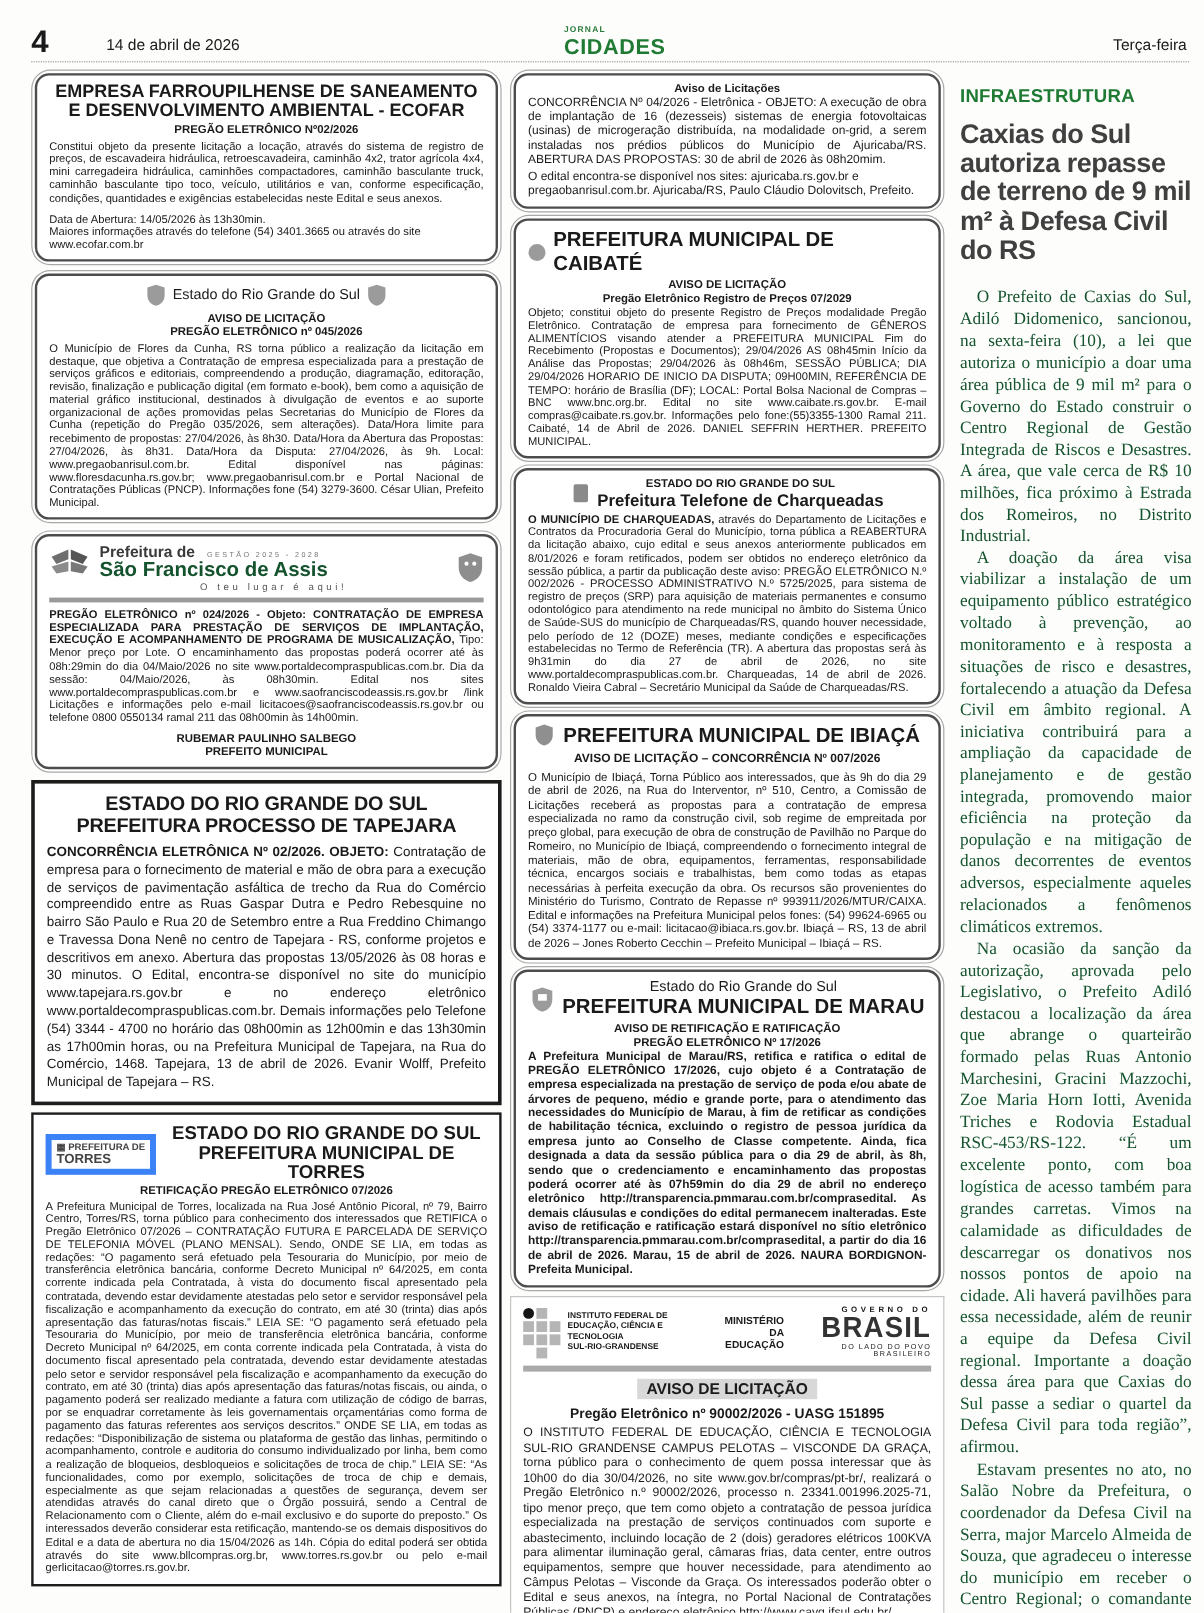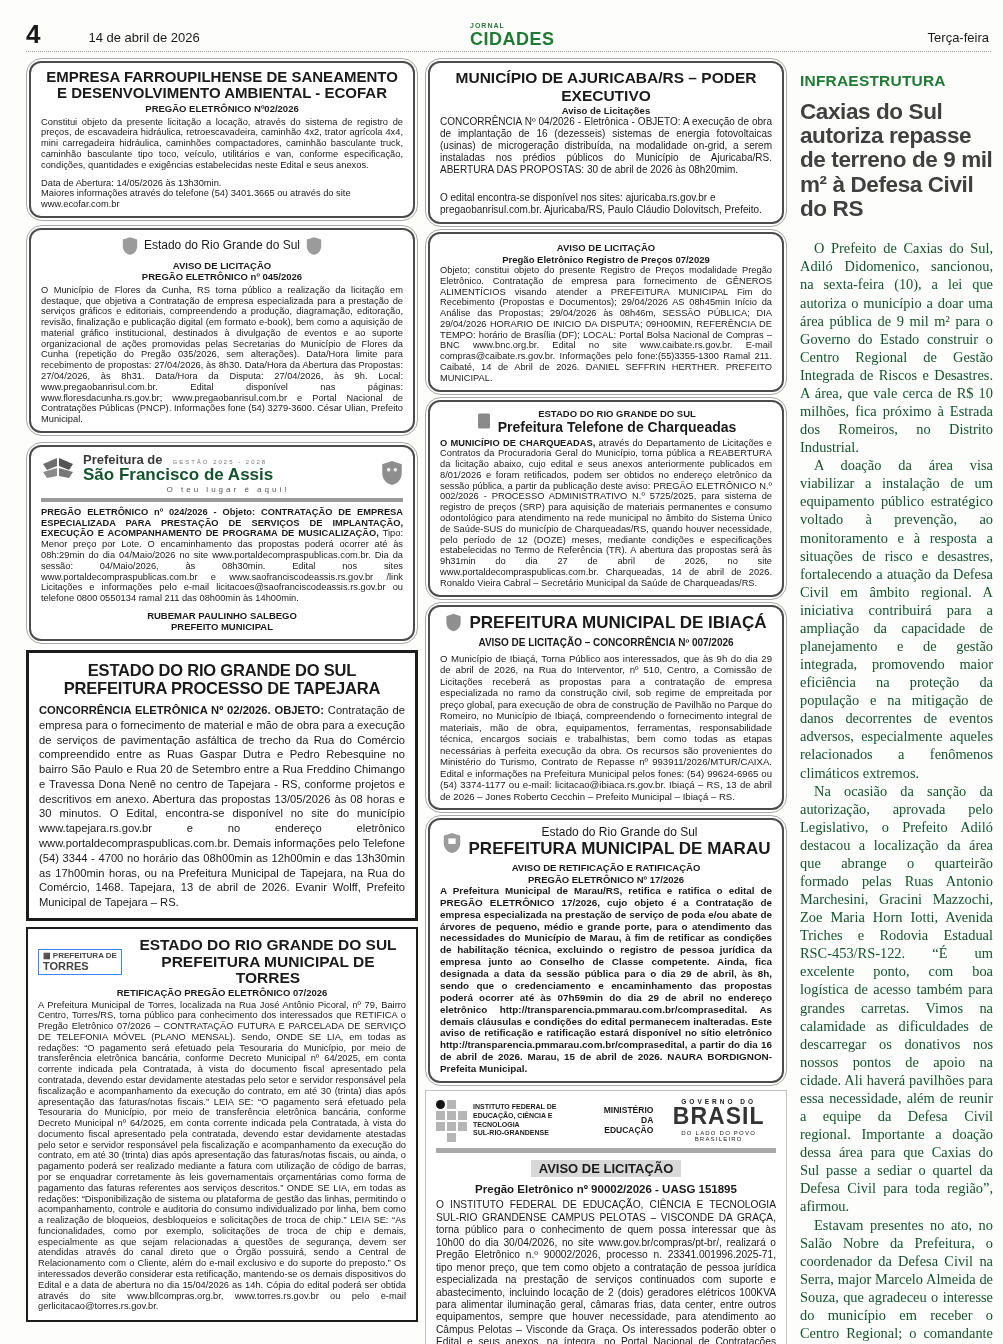--- a/index.html
+++ b/index.html
@@ -36,21 +36,21 @@
   .body10 { font-size:10px; line-height:1.2; }
   .state { font-size:12px; line-height:1.1; }
   .crest { display:inline-block; }
   .crest svg { display:block; }
 
   
   .hl { background:#d8d8d8; display:inline-block; padding:1px 8px; }
   .grayrule { height:5px; background:#a9a9a9; margin:6px 0; }
 
   
-  .govblock { text-align:center; line-height:1; }
+  .govblock { text-align:right; line-height:1; }
   .govtop { font-size:6.5px; font-weight:bold; letter-spacing:3px; display:block; }
   .govname { font-size:23px; font-weight:800; letter-spacing:1px; color:#333;
              font-family:"Liberation Sans",sans-serif; transform:scaleY(1.05); display:block; }
   .govsub { font-size:6px; letter-spacing:1.2px; display:block; margin-top:2px; }
 
   
   .iflogo { display:grid; grid-template-columns:repeat(3,9px); grid-auto-rows:9px; gap:2px; }
   .iflogo i { background:#b5b5b5; display:block; }
   .iflogo i.dot { background:#151515; border-radius:50%; }
   .iflogo i.blank { background:transparent; }
@@ -72,21 +72,21 @@
   .ecofar-title { font-size:15px; }
   .flores-head { display:flex; align-items:center; justify-content:center; gap:6px; }
   .sfa-head { display:flex; align-items:center; gap:8px; border-bottom:4px solid #9a9a9a; padding-bottom:4px; margin-bottom:5px; }
   .sfa-name1 { font-size:13px; font-weight:bold; color:#3a3a3a; line-height:1; }
   .sfa-name2 { font-size:17px; font-weight:800; color:#14532d; line-height:1; }
   .sfa-gestao { font-size:6px; letter-spacing:2px; color:#777; }
   .sfa-tag { font-size:8px; letter-spacing:3px; color:#555; margin-top:2px; }
   .tap-title { font-size:16.5px; font-weight:800; line-height:1.1; letter-spacing:-.2px; }
   .tap-body { font-size:11.2px; line-height:1.32; }
   .torres-head { display:flex; gap:8px; align-items:center; }
-  .torres-logo { font-size:8px; font-weight:bold; color:#444; line-height:1.1; border:1px solid #3b82f6; padding:2px 4px; }
+  .torres-logo { font-size:8px; font-weight:bold; color:#444; line-height:1.1; border:5px solid #3b82f6; padding:2px 4px; }
   .torres-title { font-size:15.5px; font-weight:800; line-height:1.08; flex:1; text-align:center; }
   .charq-head { display:flex; gap:6px; align-items:center; justify-content:center; }
 </style>
 </head>
 <body>
 
 <div class="page">
 
   <div class="hdr">
     <div class="pageno">4</div>
@@ -193,30 +193,37 @@
         <div class="just body9" style="margin-top:1px">A Prefeitura Municipal de Torres, localizada na Rua José Antônio Picoral, nº 79, Bairro Centro, Torres/RS, torna público para conhecimento dos interessados que RETIFICA o Pregão Eletrônico 07/2026 – CONTRATAÇÃO FUTURA E PARCELADA DE SERVIÇO DE TELEFONIA MÓVEL (PLANO MENSAL). Sendo, ONDE SE LIA, em todas as redações: “O pagamento será efetuado pela Tesouraria do Município, por meio de transferência eletrônica bancária, conforme Decreto Municipal nº 64/2025, em conta corrente indicada pela Contratada, à vista do documento fiscal apresentado pela contratada, devendo estar devidamente atestadas pelo setor e servidor responsável pela fiscalização e acompanhamento da execução do contrato, em até 30 (trinta) dias após apresentação das faturas/notas fiscais.” LEIA SE: “O pagamento será efetuado pela Tesouraria do Município, por meio de transferência eletrônica bancária, conforme Decreto Municipal nº 64/2025, em conta corrente indicada pela Contratada, à vista do documento fiscal apresentado pela contratada, devendo estar devidamente atestadas pelo setor e servidor responsável pela fiscalização e acompanhamento da execução do contrato, em até 30 (trinta) dias após apresentação das faturas/notas fiscais, ou ainda, o pagamento poderá ser realizado mediante a fatura com utilização de código de barras, por se enquadrar corretamente às leis governamentais orçamentárias como forma de pagamento das faturas referentes aos serviços descritos.” ONDE SE LIA, em todas as redações: “Disponibilização de sistema ou plataforma de gestão das linhas, permitindo o acompanhamento, controle e auditoria do consumo individualizado por linha, bem como a realização de bloqueios, desbloqueios e solicitações de troca de chip.” LEIA SE: “As funcionalidades, como por exemplo, solicitações de troca de chip e demais, especialmente as que sejam relacionadas a questões de segurança, devem ser atendidas através do canal direto que o Órgão possuirá, sendo a Central de Relacionamento com o Cliente, além do e-mail exclusivo e do suporte do preposto.” Os interessados deverão considerar esta retificação, mantendo-se os demais dispositivos do Edital e a data de abertura no dia 15/04/2026 as 14h. Cópia do edital poderá ser obtida através do site www.bllcompras.org.br, www.torres.rs.gov.br ou pelo e-mail gerlicitacao@torres.rs.gov.br.</div>
 
       </div>
 
     </div>
 
     <div class="col">
 
       <div class="ad-round-outer">
         <div class="ad-round">
-          <div class="center" style="font-size:15.5px;font-weight:bold">MUNICÍPIO DE AJURICABA/RS – PODER EXECUTIVO</div>
           <div class="center sub">Aviso de Licitações</div>
           <div class="just body10" style="font-weight:normal">CONCORRÊNCIA Nº 04/2026 - Eletrônica - OBJETO: A execução de obra de implantação de 16 (dezesseis) sistemas de energia fotovoltaicas (usinas) de microgeração distribuída, na modalidade on-grid, a serem instaladas nos prédios públicos do Município de Ajuricaba/RS. ABERTURA DAS PROPOSTAS: 30 de abril de 2026 às 08h20mim.</div>
-          <div class="body10" style="margin-top:16px">O edital encontra-se disponível nos sites: ajuricaba.rs.gov.br e pregaobanrisul.com.br. Ajuricaba/RS, Paulo Cláudio Dolovitsch, Prefeito.</div>
+          <div class="body10" style="margin-top:2px">O edital encontra-se disponível nos sites: ajuricaba.rs.gov.br e pregaobanrisul.com.br. Ajuricaba/RS, Paulo Cláudio Dolovitsch, Prefeito.</div>
         </div>
       </div>
       <div class="gap2"></div>
 
       <div class="ad-round-outer">
         <div class="ad-round">
+          <div style="display:flex;align-items:center;gap:6px;justify-content:center">
+            <span class="crest">
+                <svg width="15" height="17" viewBox="0 0 20 24">
+                  <circle cx="10" cy="12" r="10" fill="#9b9b9b"></circle>
+                </svg>
+              </span>
+            <span style="font-size:17px;font-weight:bold">PREFEITURA MUNICIPAL DE CAIBATÉ</span>
+          </div>
           <div class="center sub" style="margin-top:2px">AVISO DE LICITAÇÃO</div>
           <div class="center sub">Pregão Eletrônico Registro de Preços  07/2029</div>
           <div class="just body9">Objeto; constitui objeto do presente Registro de Preços modalidade Pregão Eletrônico. Contratação de empresa para fornecimento de GÊNEROS ALIMENTÍCIOS visando atender a PREFEITURA MUNICIPAL Fim do Recebimento (Propostas e Documentos); 29/04/2026 AS 08h45min Início da Análise das Propostas; 29/04/2026 às 08h46m, SESSÃO PÚBLICA; DIA 29/04/2026 HORARIO DE INICIO DA DISPUTA; 09H00MIN, REFERÊNCIA DE TEMPO: horário de Brasília (DF); LOCAL: Portal Bolsa Nacional de Compras – BNC www.bnc.org.br. Edital no site www.caibate.rs.gov.br. E-mail compras@caibate.rs.gov.br. Informações pelo fone:(55)3355-1300 Ramal 211. Caibaté, 14 de Abril de 2026. DANIEL SEFFRIN HERTHER. PREFEITO MUNICIPAL.</div>
         </div>
       </div>
       <div class="gap2"></div>
 
       <div class="ad-round-outer">
         <div class="ad-round">
           <div class="charq-head">

